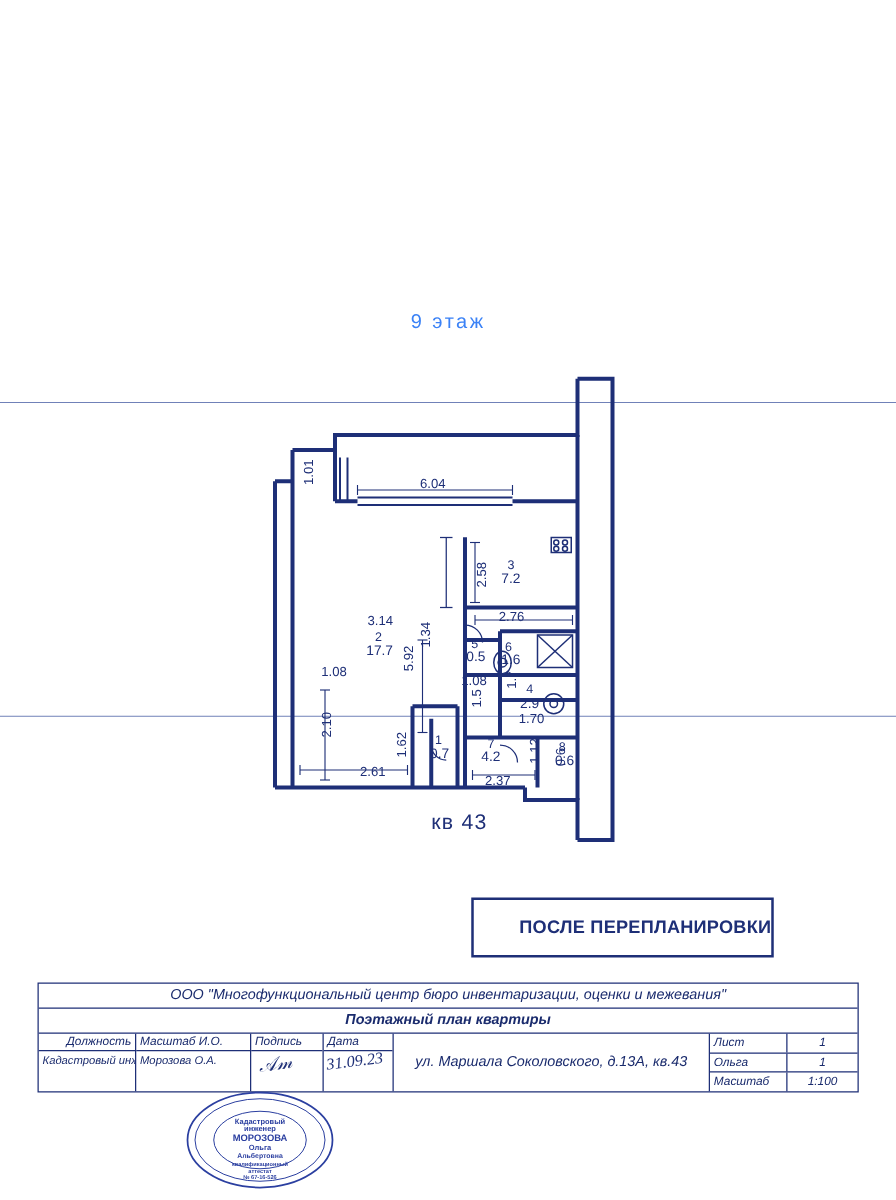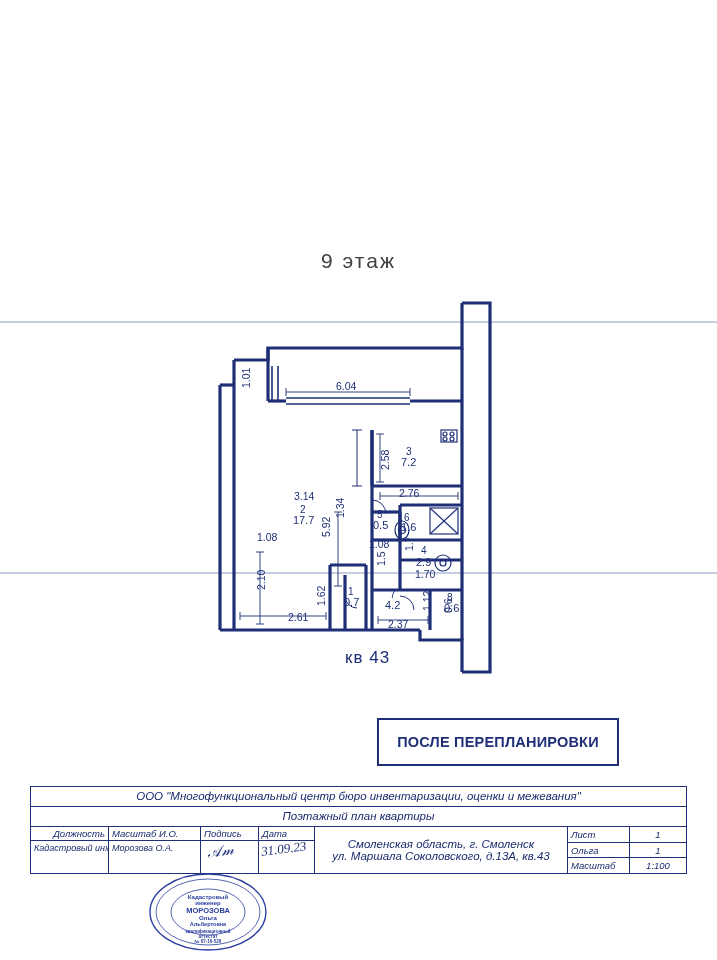--- a/index.html
+++ b/index.html
@@ -19,23 +19,23 @@
     position: absolute;
     inset: 0;
   }
   
   #floor-title {
     position: absolute;
     left: 0;
     top: 249px;
     width: 717px;
     text-align: center;
-    font-size: 21px;
+    font-size: 16px;
     letter-spacing: 2px;
-    color: #404040;
+    color: #3b82f6;
     font-family: "Liberation Sans", sans-serif;
   }
   
   #apt-label {
     position: absolute;
     left: 345px;
     top: 648px;
     font-size: 17px;
     letter-spacing: 1px;
     color: #1e2f77;
@@ -72,21 +72,21 @@
   
   #after-box {
     position: absolute;
     left: 377px;
     top: 718px;
     width: 238px;
     height: 44px;
     border: 2px solid #1e2f77;
     display: flex;
     align-items: center;
-    justify-content: center;
+    justify-content: flex-end;
   }
   #after-box span {
     font-size: 14.5px;
     font-weight: bold;
     letter-spacing: 0.2px;
     color: #1e2f77;
   }
   
   #title-block {
     position: absolute;
@@ -103,21 +103,21 @@
   }
   #title-block .row:last-child { border-bottom: none; }
   .tb-center {
     flex: 1;
     text-align: center;
     padding: 3px 0 4px;
     font-style: italic;
     font-size: 11.5px;
   }
   .org-row .tb-center { font-size: 11.5px; }
-  .plan-row .tb-center { font-weight: normal; font-size: 11.5px; }
+  .plan-row .tb-center { font-weight: bold; font-size: 11.5px; }
   .grid-row { display: flex; min-height: 46px; }
   .cell {
     border-right: 1.2px solid #1e2f77;
     box-sizing: border-box;
     position: relative;
   }
   .cell:last-child { border-right: none; }
   .cell .hdr {
     border-bottom: 1.2px solid #1e2f77;
     padding: 1px 3px;
@@ -377,21 +377,20 @@
       </div>
       <div class="cell c-sign">
         <div class="hdr">Подпись</div>
         <div class="scribble" id="sign-scribble">𝒜𝓂</div>
       </div>
       <div class="cell c-date">
         <div class="hdr">Дата</div>
         <div class="scribble" id="date-scribble">31.09.23</div>
       </div>
       <div class="cell c-addr">
-        <div>Смоленская область, г. Смоленск</div>
         <div>ул. Маршала Соколовского, д.13А, кв.43</div>
       </div>
       <div class="cell c-right">
         <div class="rrow">
           <div class="rlbl">Лист</div>
           <div class="rval">1</div>
         </div>
         <div class="rrow">
           <div class="rlbl">Ольга</div>
           <div class="rval">1</div>

